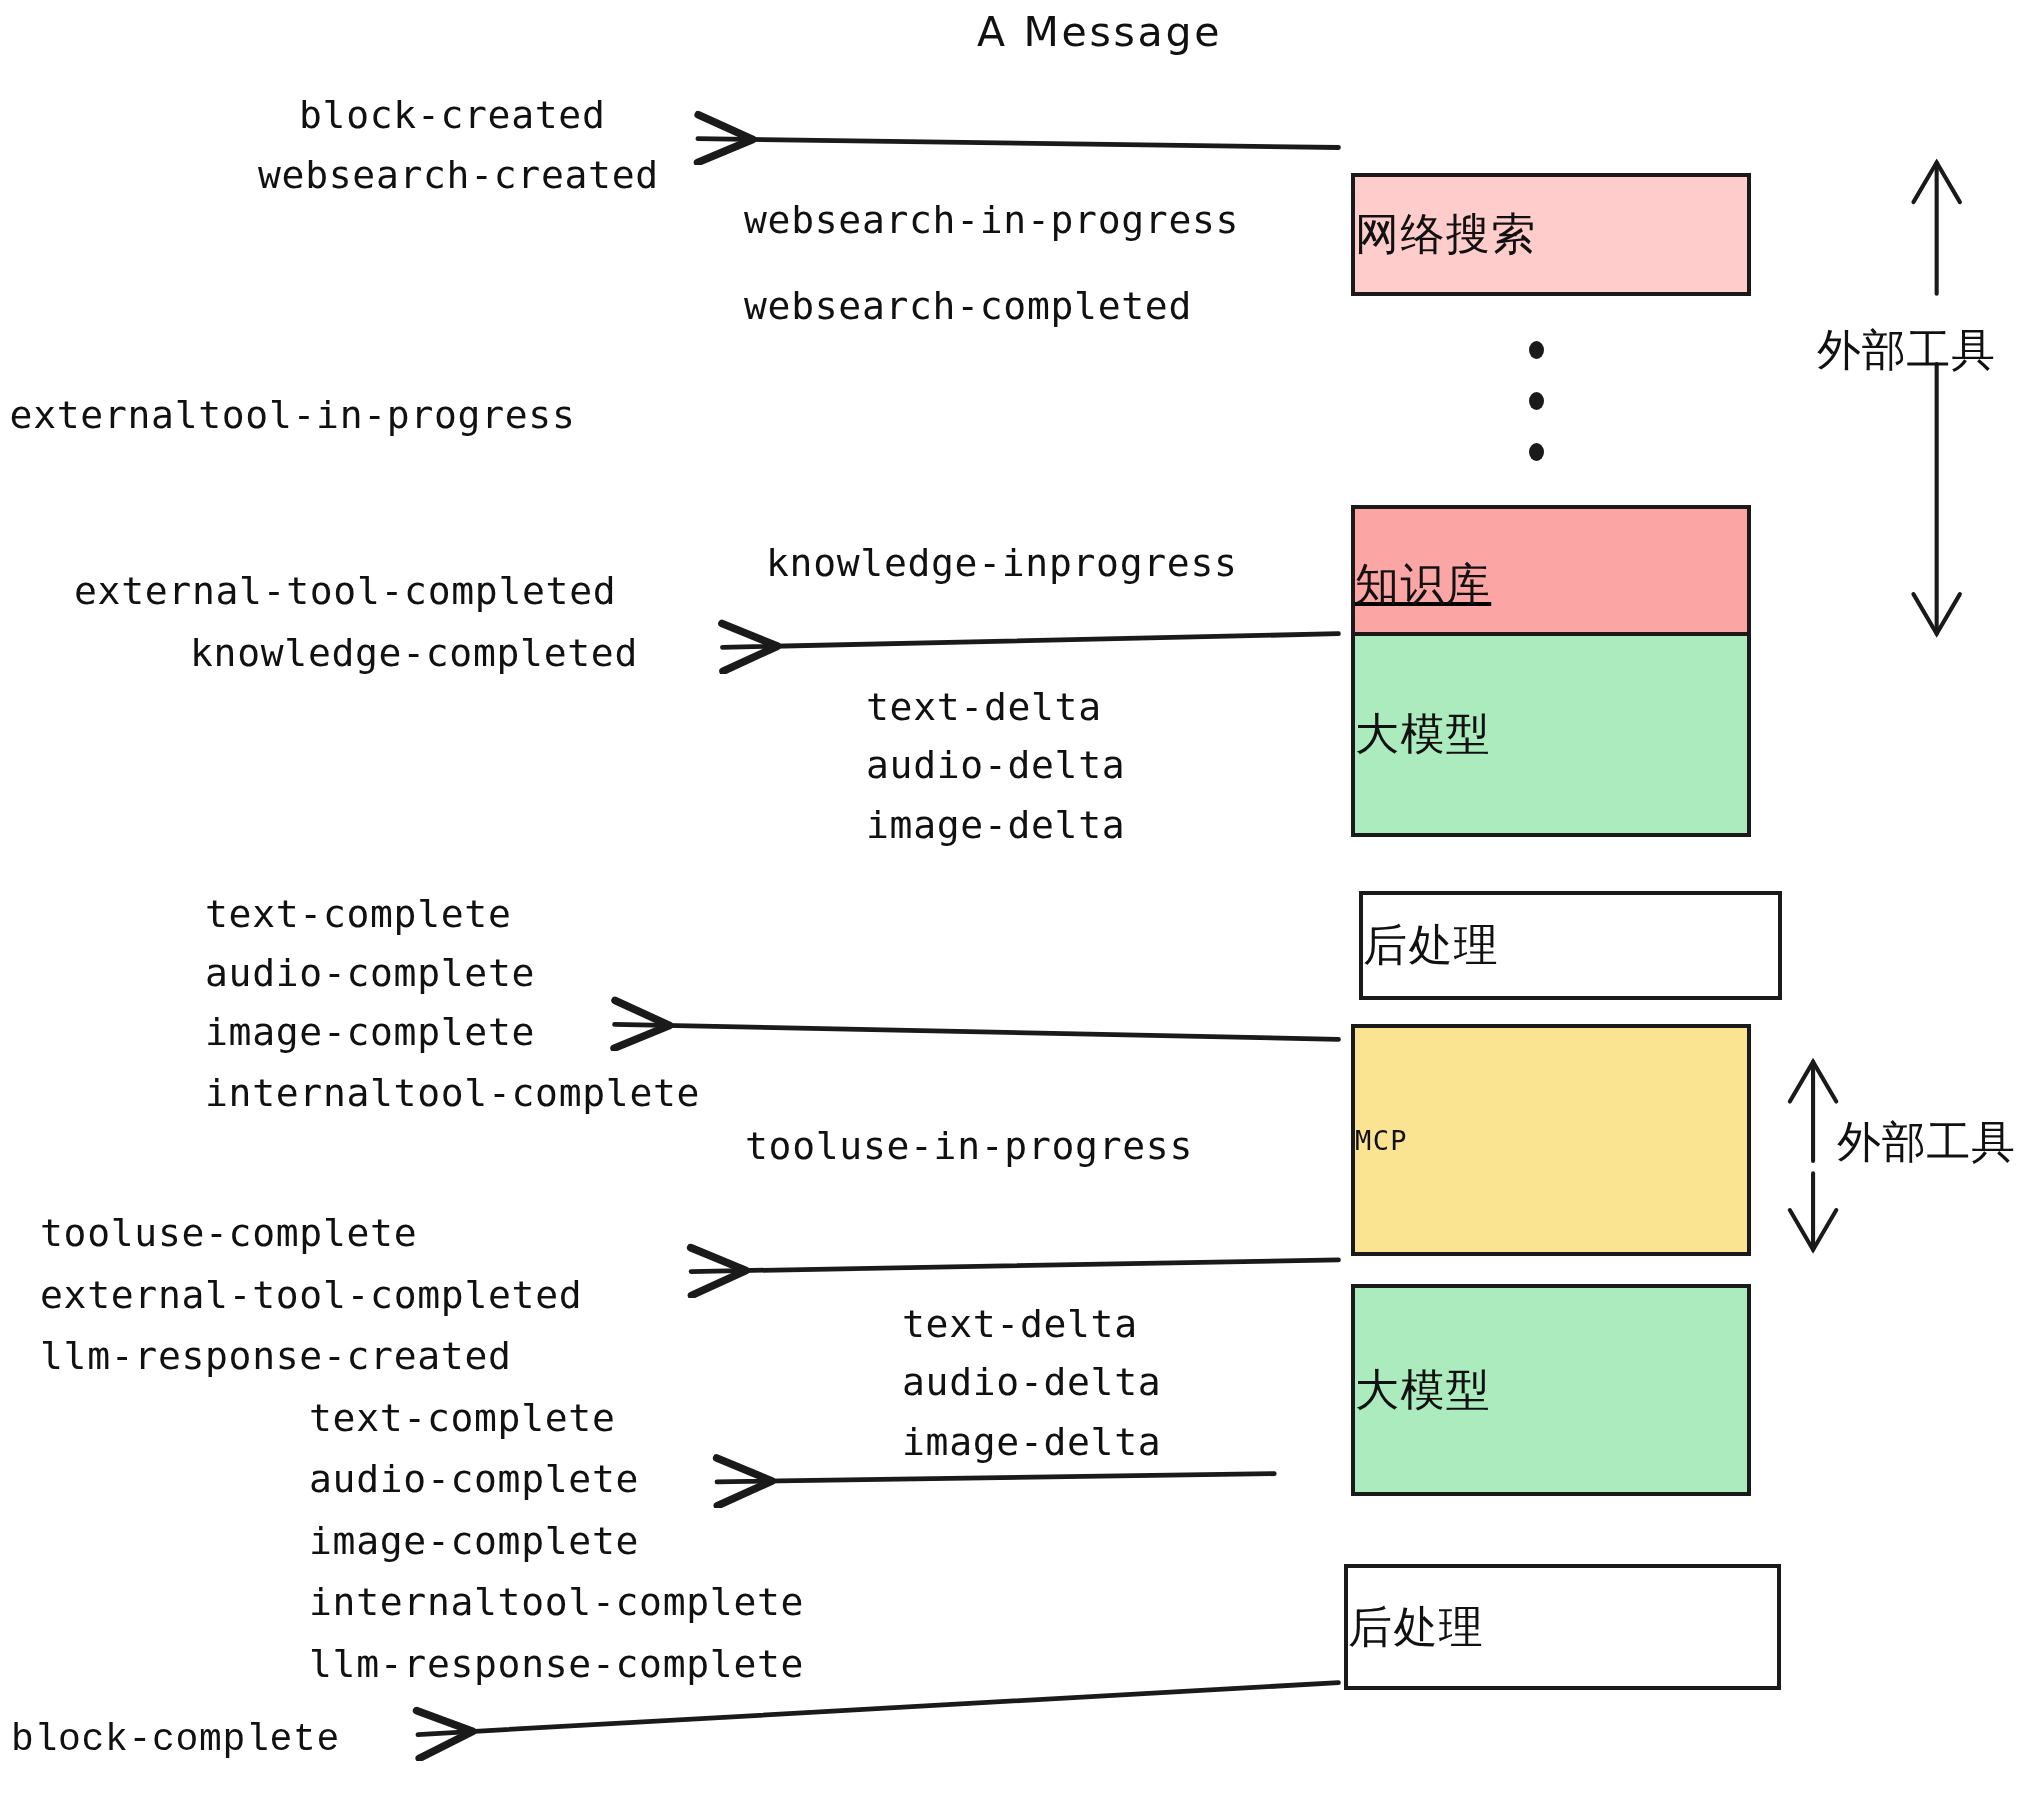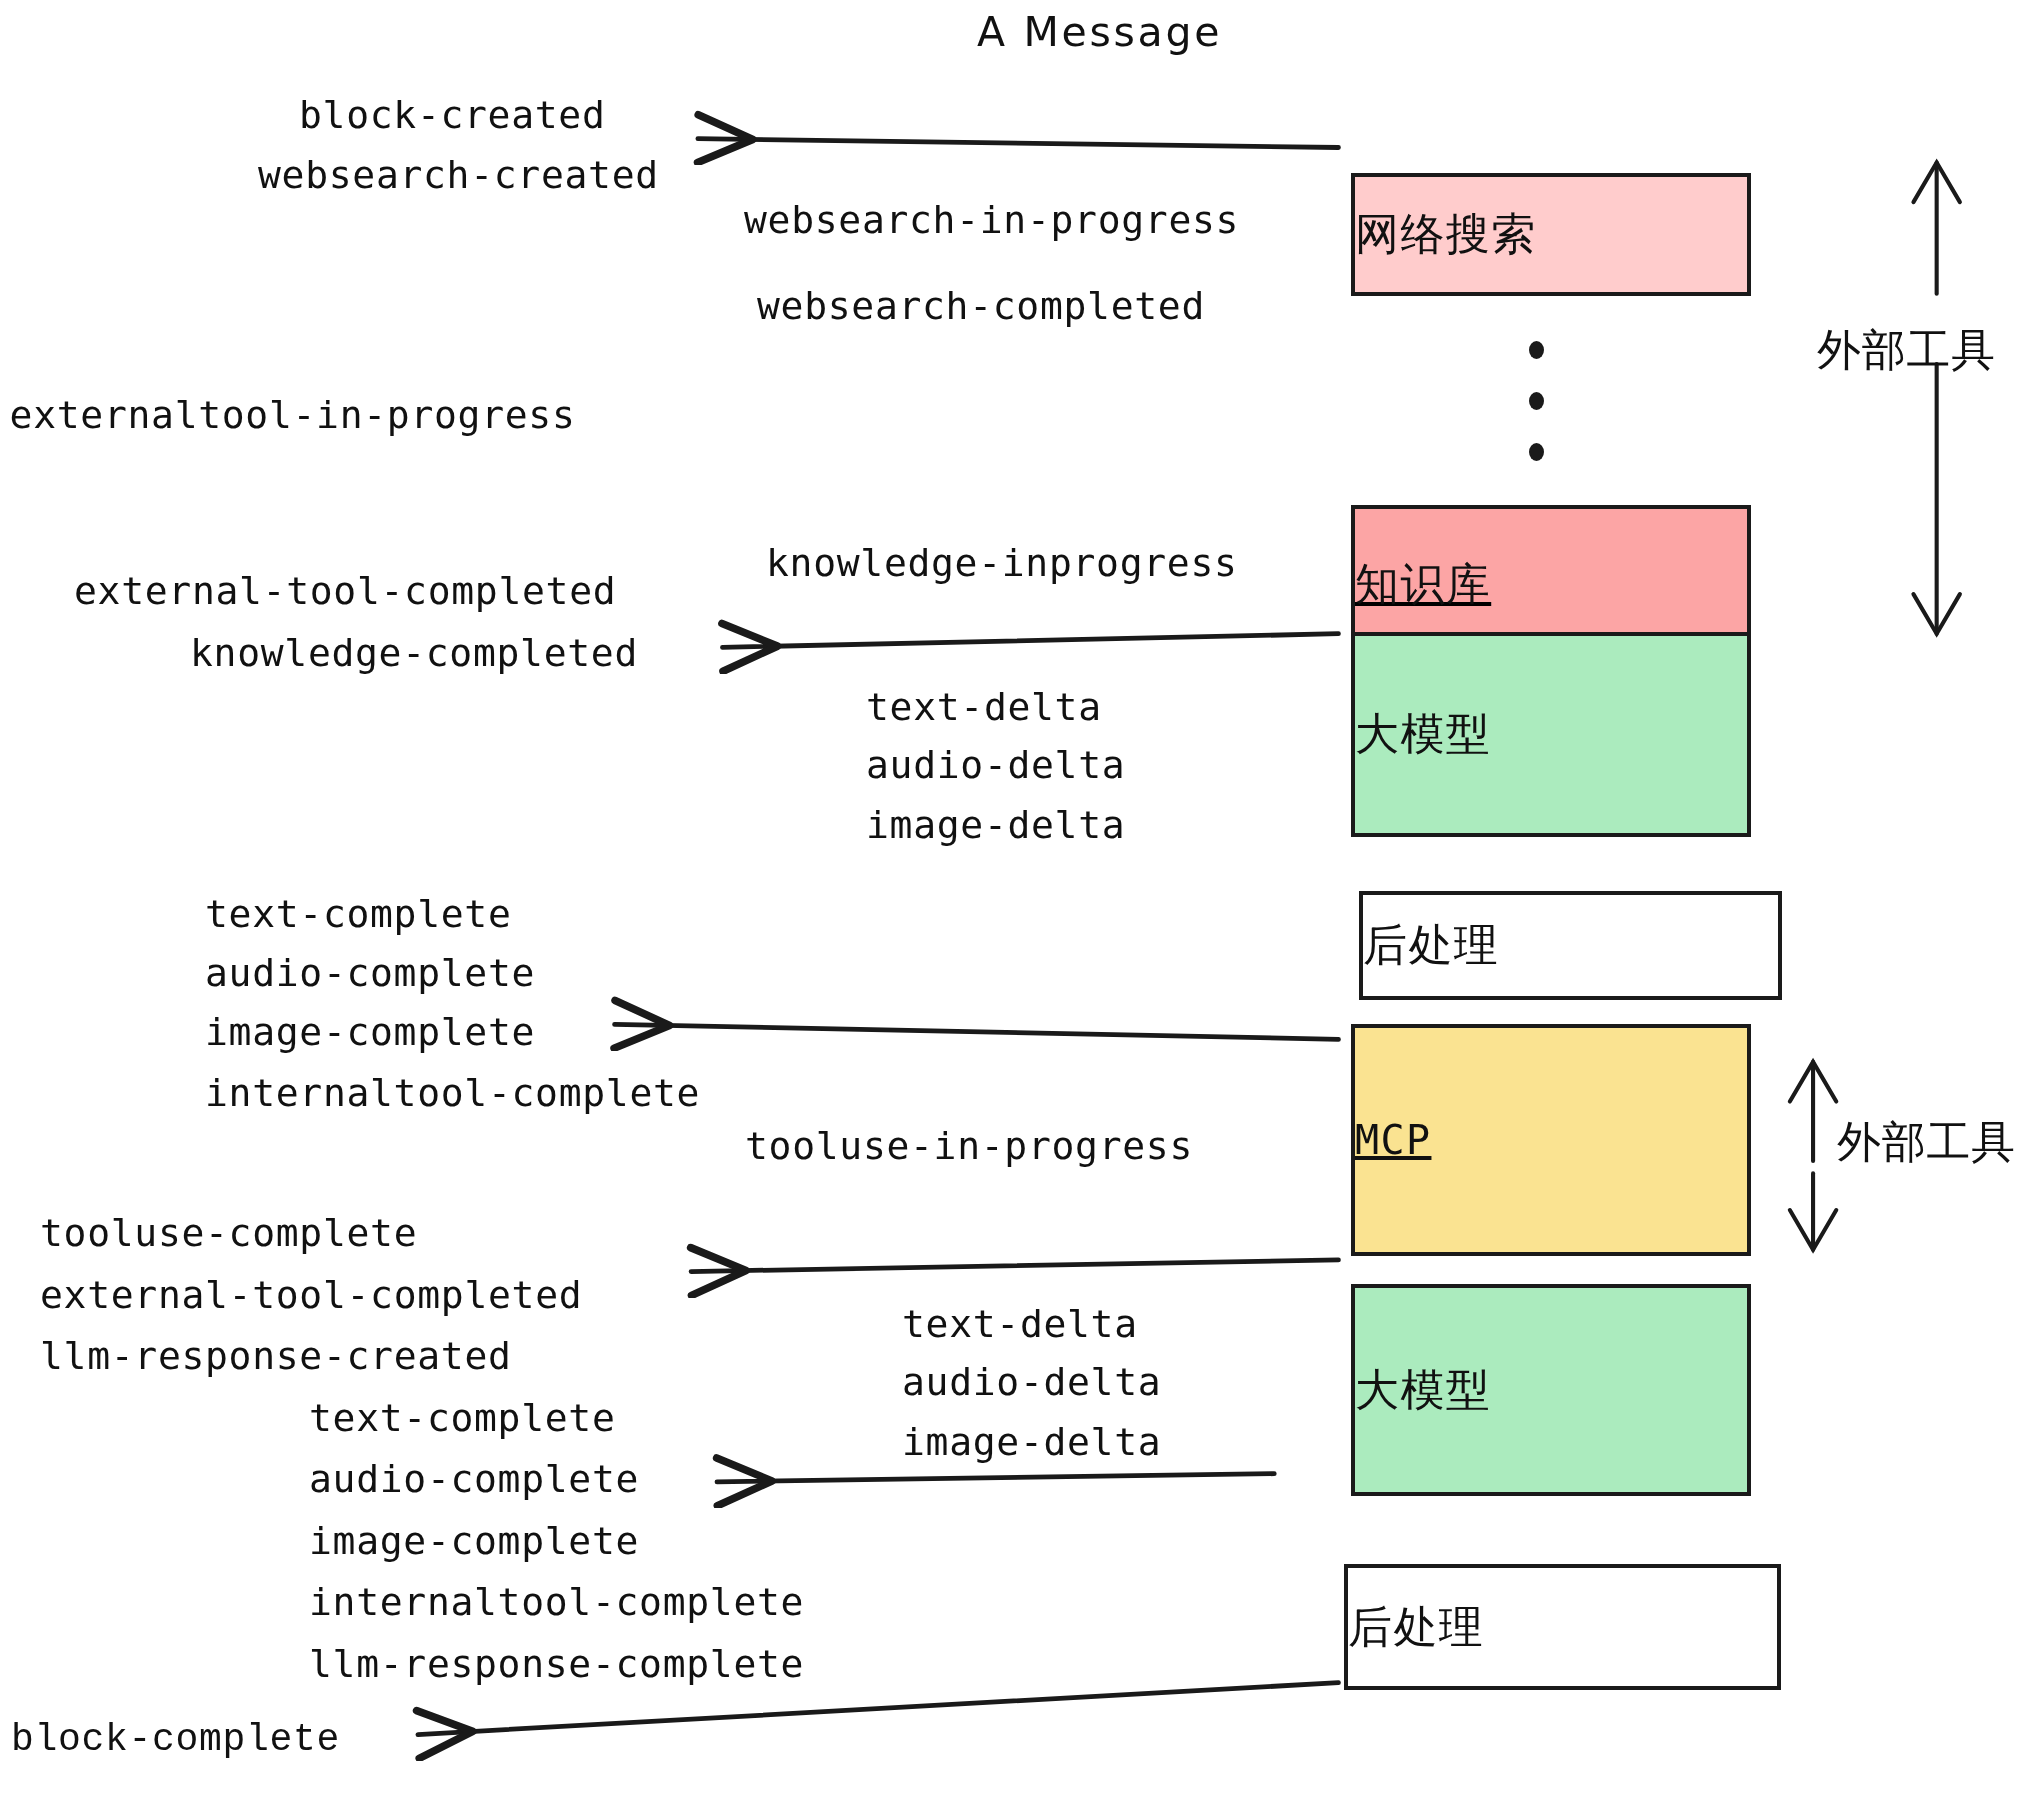--- a/index.html
+++ b/index.html
@@ -46,22 +46,21 @@
   }
   .box .boxlabel {
     font-family: "DejaVu Sans", sans-serif;
     font-size: 44px;
     color: #111111;
     letter-spacing: 1.4px;
     white-space: nowrap;
   }
   .box.mono .boxlabel {
     font-family: "DejaVu Sans Mono", monospace;
-    font-size: 40px;
-    text-decoration: underline;
+    font-size: 27px;
   }
   
   .sidelabel {
     position: absolute;
     font-family: "DejaVu Sans", sans-serif;
     font-size: 44px;
     color: #111111;
     white-space: nowrap;
     letter-spacing: 0.7px;
     line-height: 1;
@@ -149,21 +148,21 @@
       </div>
       <div class="box" style="left: 1344px; top: 1564px; width: 437px; height: 126px; background: rgb(255, 255, 255);">
         <span class="boxlabel">后处理</span>
       </div>
     </div>
 
   <div id="events-layer">
       <div class="evt" style="left: 299px; top: 96px;">block-created</div>
       <div class="evt" style="left: 258px; top: 156px;">websearch-created</div>
       <div class="evt" style="left: 744px; top: 201px;">websearch-in-progress</div>
-      <div class="evt" style="left: 744px; top: 287px; margin-left: 13px;">websearch-completed</div>
+      <div class="evt" style="left: 744px; top: 287px;">websearch-completed</div>
       <div class="evt" style="left: 9.6px; top: 396px;">externaltool-in-progress</div>
       <div class="evt" style="left: 766px; top: 544px;">knowledge-inprogress</div>
       <div class="evt" style="left: 74px; top: 572px;">external-tool-completed</div>
       <div class="evt" style="left: 190px; top: 634px;">knowledge-completed</div>
       <div class="evt" style="left: 866px; top: 688px;">text-delta</div>
       <div class="evt" style="left: 866px; top: 746px;">audio-delta</div>
       <div class="evt" style="left: 866px; top: 806px;">image-delta</div>
       <div class="evt" style="left: 205px; top: 895px;">text-complete</div>
       <div class="evt" style="left: 205px; top: 954px;">audio-complete</div>
       <div class="evt" style="left: 205px; top: 1013px;">image-complete</div>

